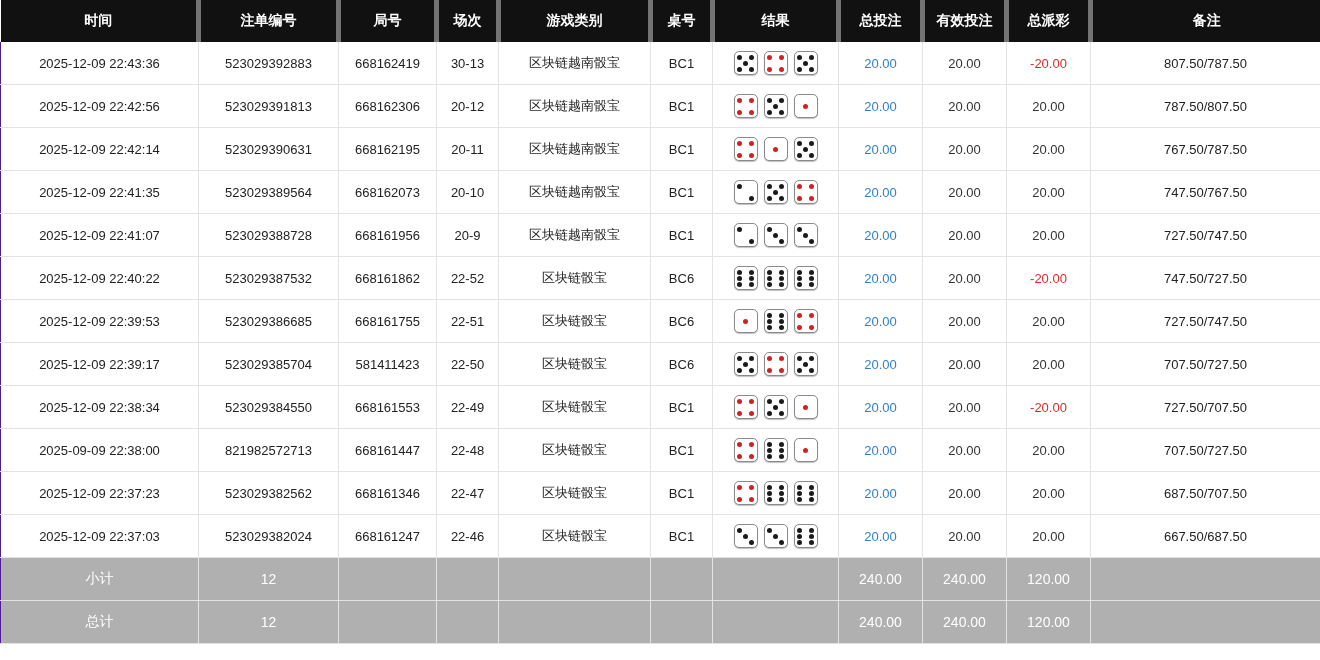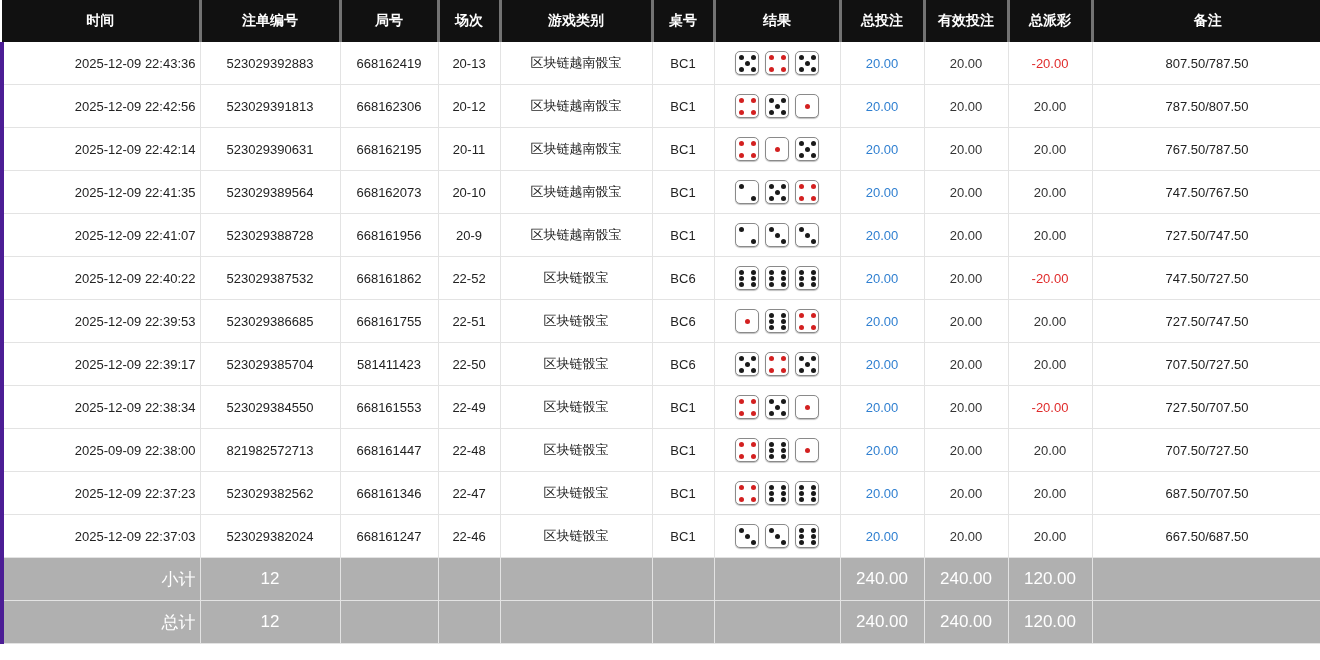--- a/index.html
+++ b/index.html
@@ -22,43 +22,43 @@
     font-size: 13px;
     color: #222;
   }
   table.bet-table thead th {
     background: #111111;
     color: #ffffff;
     font-weight: bold;
     font-size: 14px;
     height: 42px;
     text-align: center;
-    border-right: 3px solid #737373;
+    border-right: 5px solid #737373;
     padding: 0 4px;
     white-space: nowrap;
   }
   table.bet-table thead th:last-child { border-right: none; margin-left: 28px; }
 
   table.bet-table tbody td {
     height: 42px;
     text-align: center;
     border-bottom: 1px solid #e3e3e3;
     border-right: 1px solid #e3e3e3;
     padding: 0 4px;
     white-space: nowrap;
     background: #ffffff;
   }
-  table.bet-table tbody td:first-child { border-left: 4px solid #4c1d95; text-align: right; }
+  table.bet-table tbody td:first-child { border-left: 1px solid #4c1d95; }
 
   tr.summary-row td {
     background: #b0b0b0 !important;
     color: #ffffff;
     border-bottom: 1px solid #ffffff;
     border-right: 1px solid #b0b0b0;
-    font-size: 17px;
+    font-size: 14px;
   }
   tr.summary-row td.label-cell { font-weight: normal; }
 
   .amt-blue { color: #2f7fd0; }
   .amt-red  { color: #e02b2b; }
   .amt-dark { color: #333333; }
 
   .dice-wrap {
     display: flex;
     justify-content: center;
@@ -128,21 +128,21 @@
           <th>有效投注</th>
           <th>总派彩</th>
           <th>备注</th>
         </tr>
     </thead>
     <tbody id="table-body">
         <tr>
           <td>2025-12-09 22:43:36</td>
           <td>523029392883</td>
           <td>668162419</td>
-          <td>20-13</td>
+          <td>30-13</td>
           <td>区块链越南骰宝</td>
           <td>BC1</td>
           <td>
             <div class="dice-wrap">
               <span class="die">
                 <span class="pip p-tl"></span>
                 <span class="pip p-tr"></span>
                 <span class="pip p-mc"></span>
                 <span class="pip p-bl"></span>
                 <span class="pip p-br"></span>

